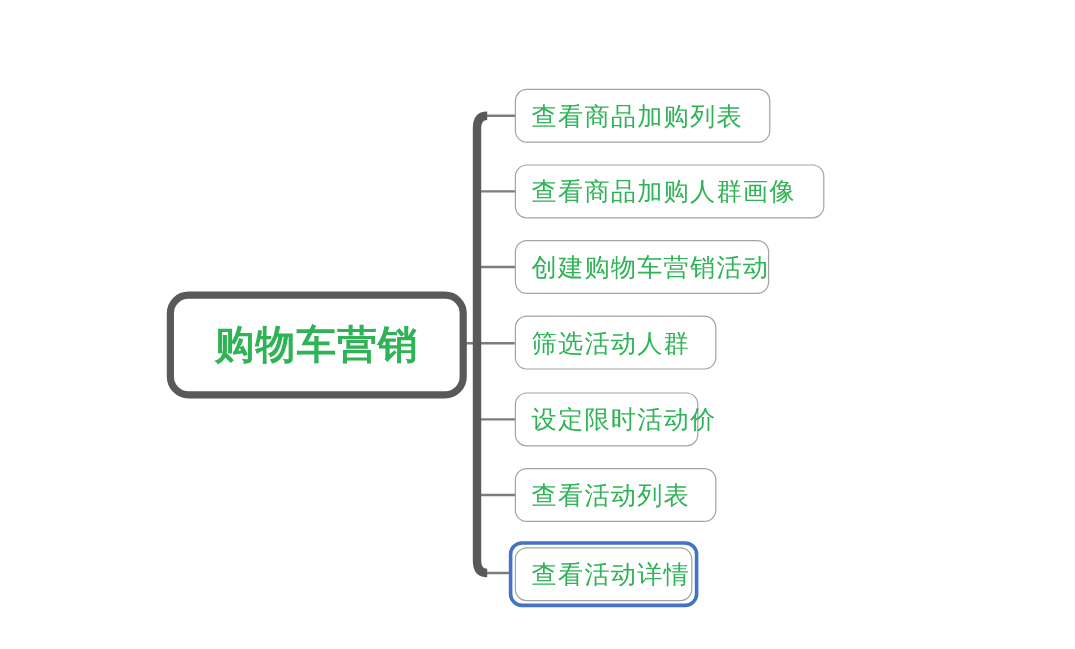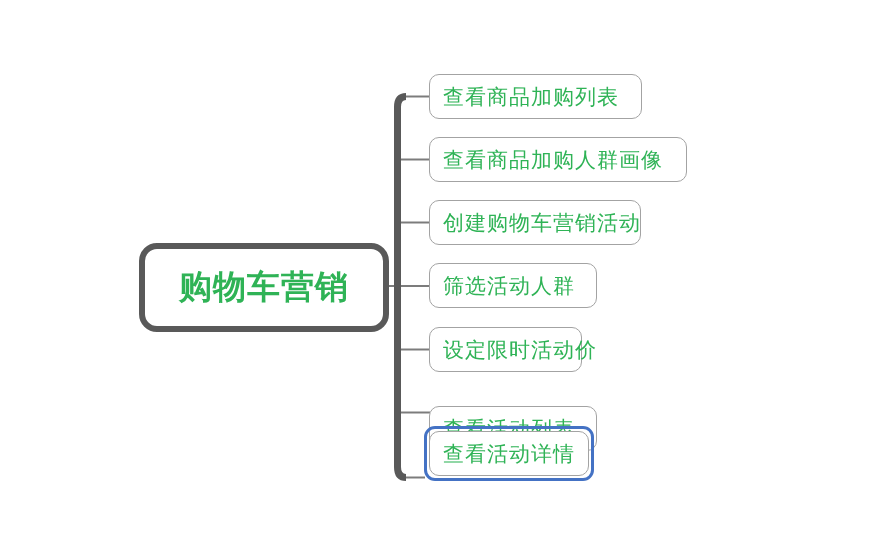--- a/index.html
+++ b/index.html
@@ -61,22 +61,22 @@
     color: var(--node-text);
     font-size: 21px;
     letter-spacing: 1px;
     white-space: nowrap;
   }
   .n1 { top: 74px;  width: 213px; }
   .n2 { top: 137px; width: 258px; text-align: right; }
   .n3 { top: 200px; width: 212px; }
   .n4 { top: 263px; width: 168px; }
   .n5 { top: 327px; width: 153px; }
-  .n6 { top: 390px; width: 168px; margin-top: 16px; }
-  .n7 { top: 431px; width: 160px; font-family: Liberation Serif, serif; }
+  .n6 { top: 390px; width: 168px; }
+  .n7 { top: 456px; width: 148px; font-family: Liberation Serif, serif; }
 
   .selection-ring {
     position: absolute;
     left: -6px; right: -6px; top: -6px; bottom: -6px;
     border: 3px solid var(--selection);
     border-radius: 11px;
     pointer-events: none;
   }
 </style>
 </head>

